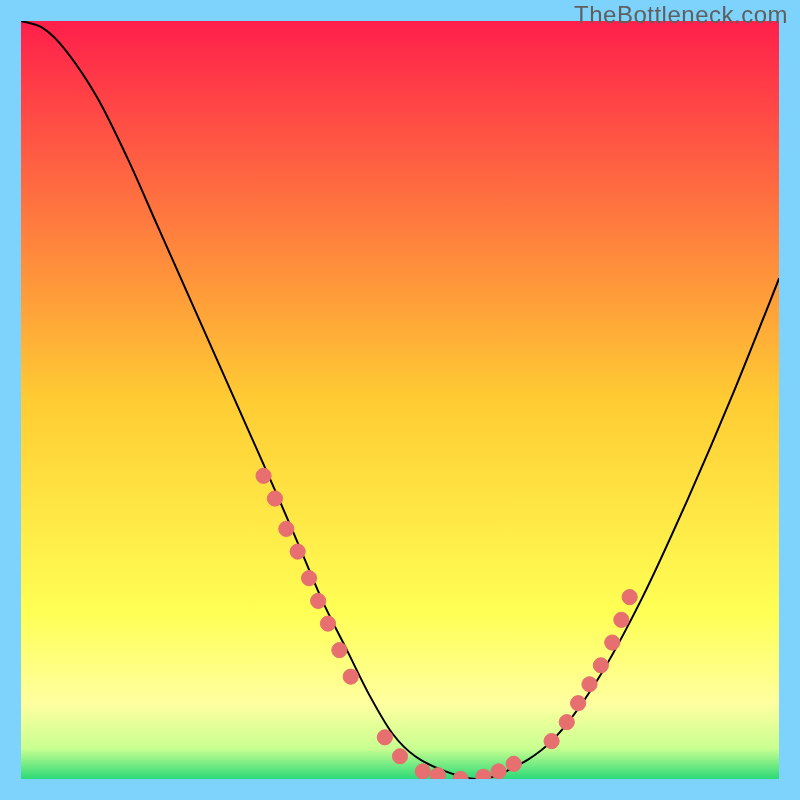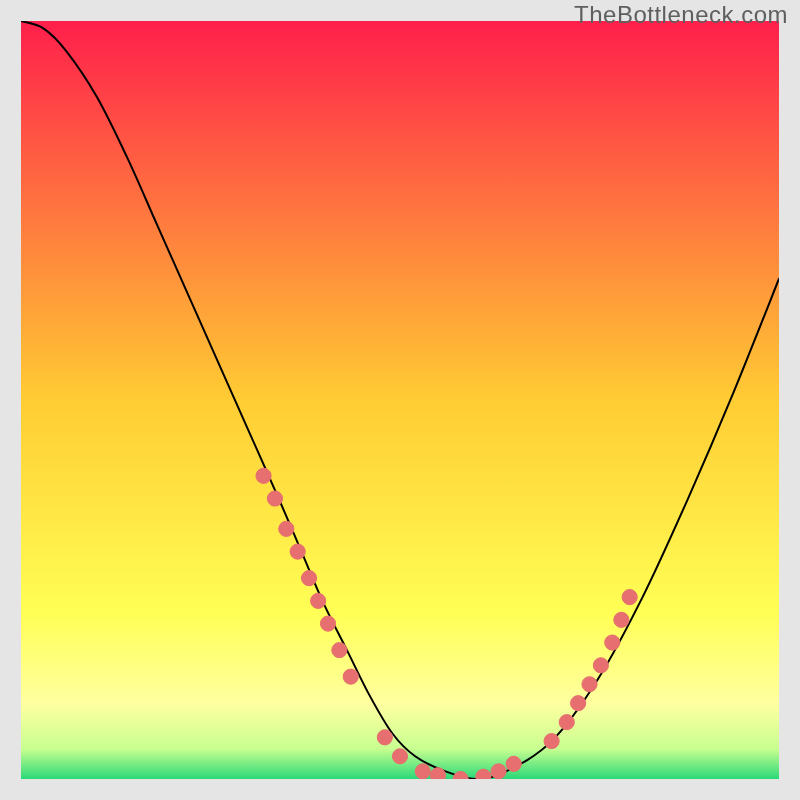--- a/index.html
+++ b/index.html
@@ -7,21 +7,21 @@
     padding: 0;
     width: 800px;
     height: 800px;
     background: #000000;
     overflow: hidden;
   }
   .frame {
     position: relative;
     width: 800px;
     height: 800px;
-    background: #e5e5e5;
+    background: #7dd3fc;
     box-sizing: border-box;
   }
   .watermark {
     position: absolute;
     top: 1px;
     right: 12px;
     color: #5f5f5f;
     font-family: Arial, Helvetica, sans-serif;
     font-size: 24px;
     font-weight: 500;

